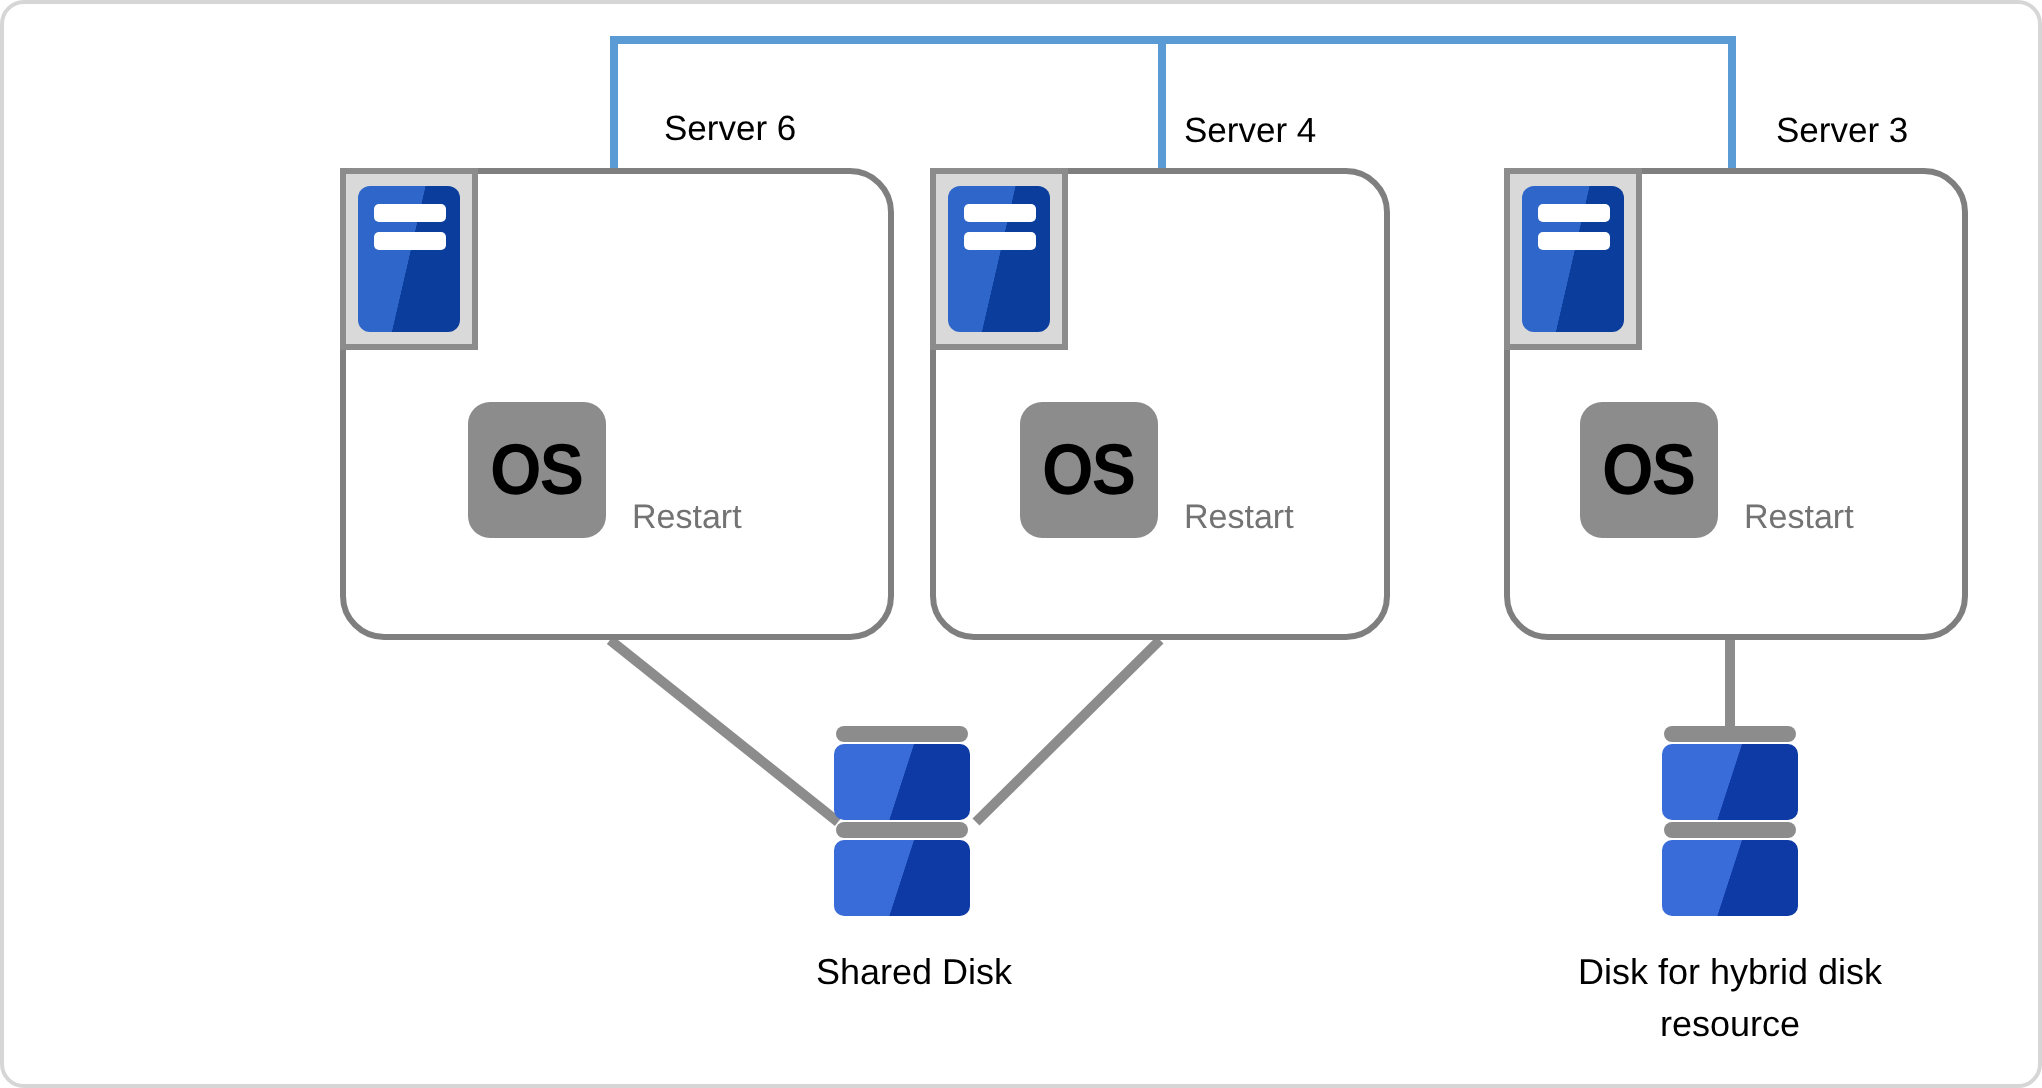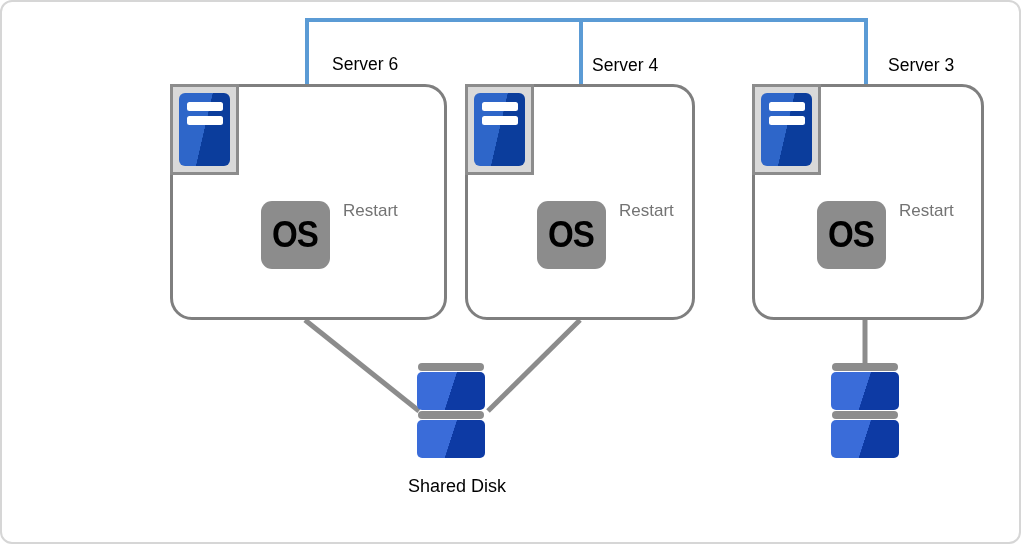--- a/index.html
+++ b/index.html
@@ -61,23 +61,22 @@
     border-radius: 2.5px;
   }
   .tower .bar1 { top: 9px; }
   .tower .bar2 { top: 23px; }
 
   
   .os-row {
     position: absolute;
     top: 114px;
     display: flex;
-    align-items: flex-start;
+    align-items: flex-end;
     gap: 13px;
-    margin-left: 27px;
   }
   .os-box {
     width: 69px; height: 68px;
     background: #8c8c8c;
     border-radius: 11px;
     display: flex;
     align-items: center;
     justify-content: center;
   }
   .os-text {
@@ -205,14 +204,18 @@
   <div class="disk-label" style="left:305px; top:471px;">
     <div>Shared Disk</div>
   </div>
 
   <div class="disk" style="left:829px; top:361px;">
     <div class="cap cap1"></div>
     <div class="platter platter1"></div>
     <div class="cap cap2"></div>
     <div class="platter platter2"></div>
   </div>
+  <div class="disk-label" style="left:713px; top:471px;">
+    <div>Disk for hybrid disk</div>
+    <div>resource</div>
+  </div>
 
 </div>
 
 </body></html>

